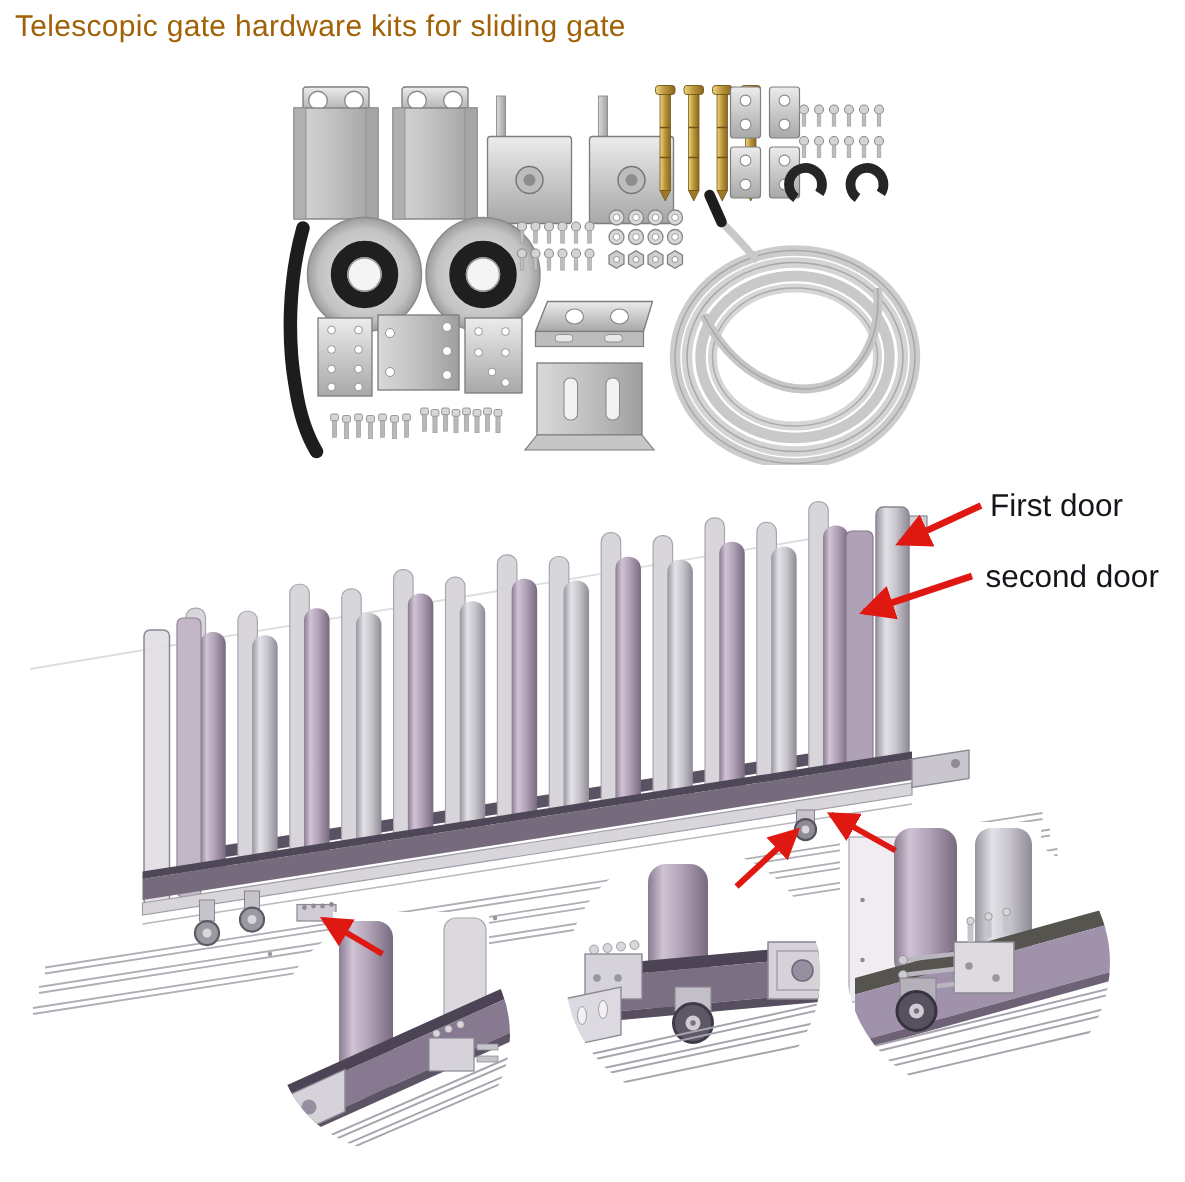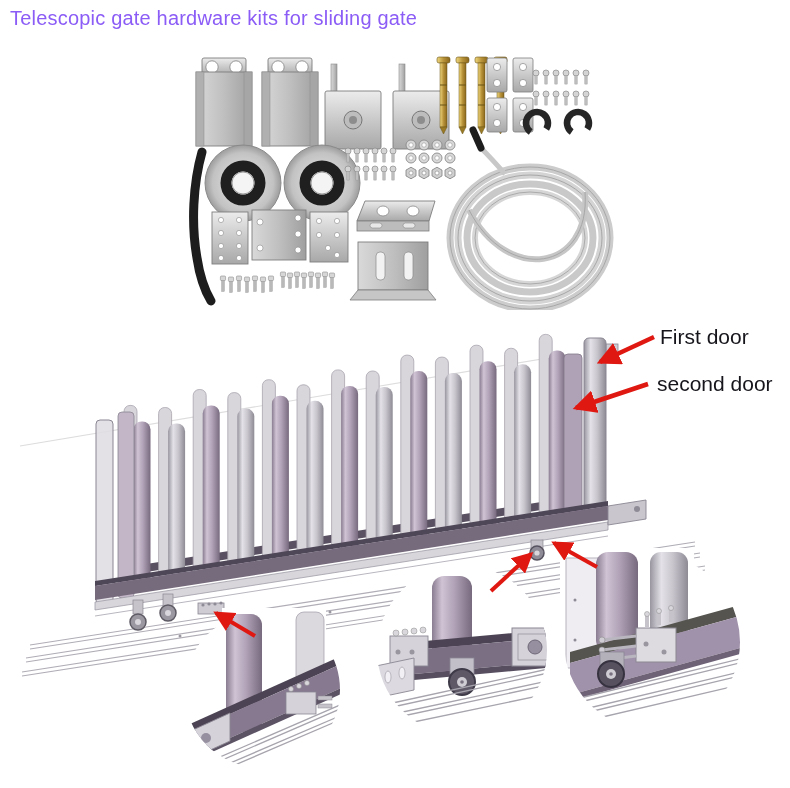--- a/index.html
+++ b/index.html
@@ -1,18 +1,18 @@
 <!DOCTYPE html>
 <html><head>
 <meta charset="utf-8">
 <style>
   html,body{margin:0;padding:0;background:#fff;}
   #canvas{position:relative;width:790px;height:788px;background:#ffffff;overflow:hidden;
           font-family:"Liberation Sans",sans-serif;}
-  .title{position:absolute;left:10px;top:7px;font-size:20px;color:#8b5cf6;letter-spacing:.2px;}
+  .title{position:absolute;left:10px;top:7px;font-size:20px;color:#a16207;letter-spacing:.2px;}
   svg{position:absolute;display:block;}
   #kit-svg{left:185px;top:52px;}
   #gate-svg{left:0;top:300px;}
   text.door-label{font-family:"Liberation Sans",sans-serif;font-size:21px;fill:#15151b;}
 </style>
 </head>
 <body>
 <div id="canvas">
 
 <div class="title">Telescopic gate hardware kits for sliding gate</div>

